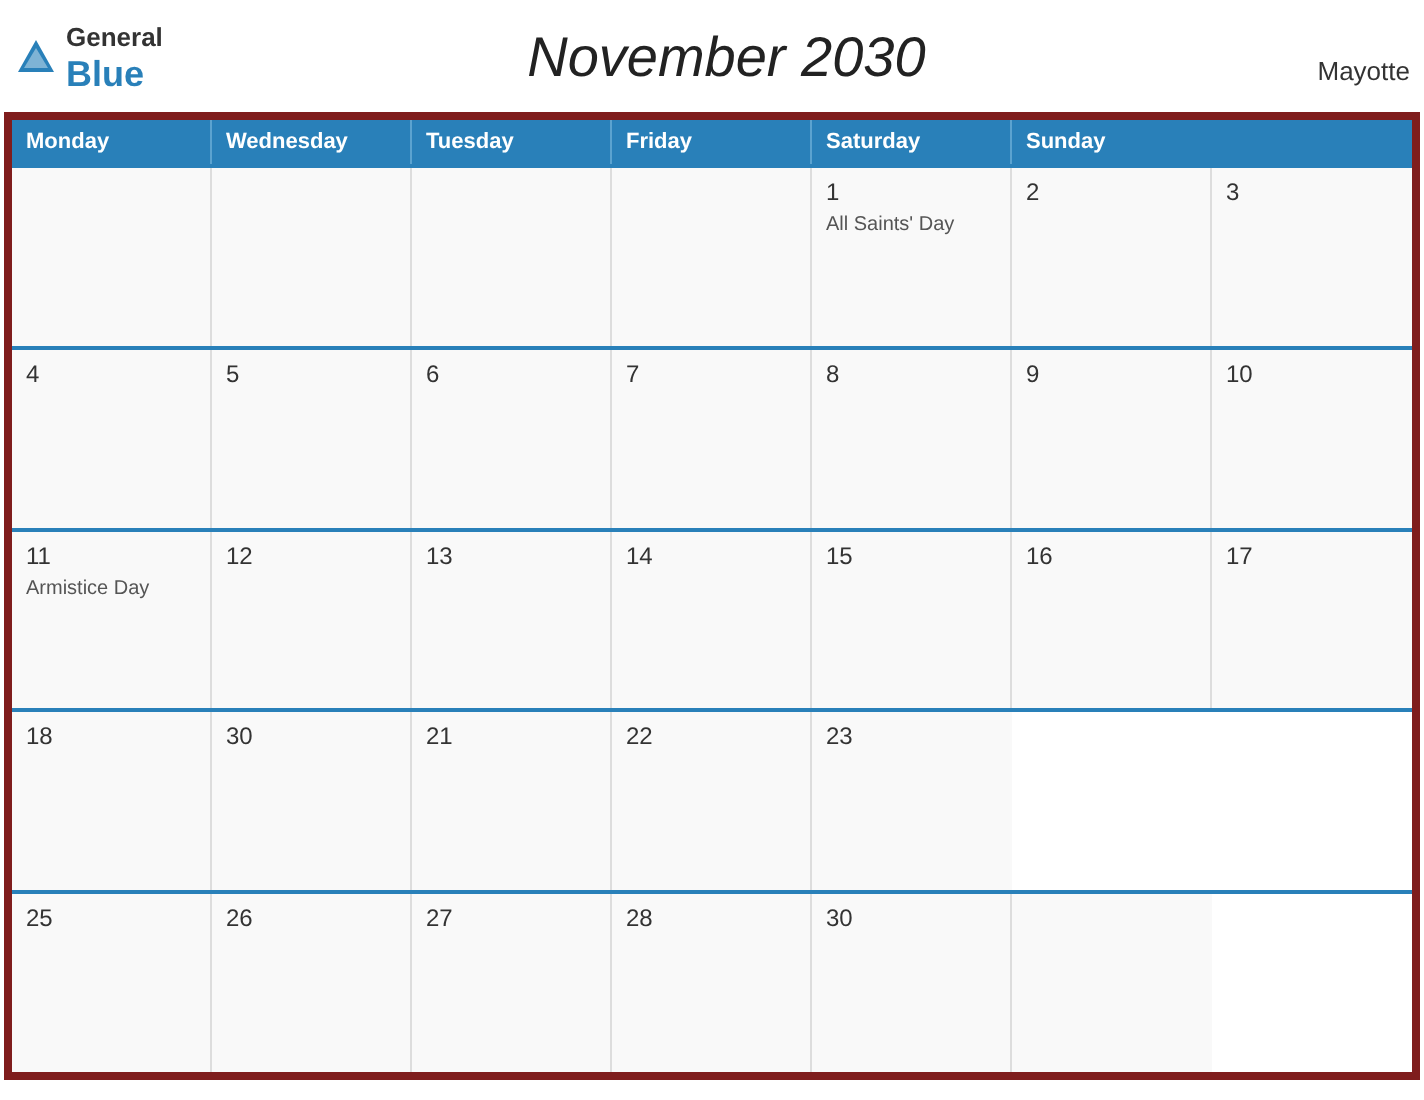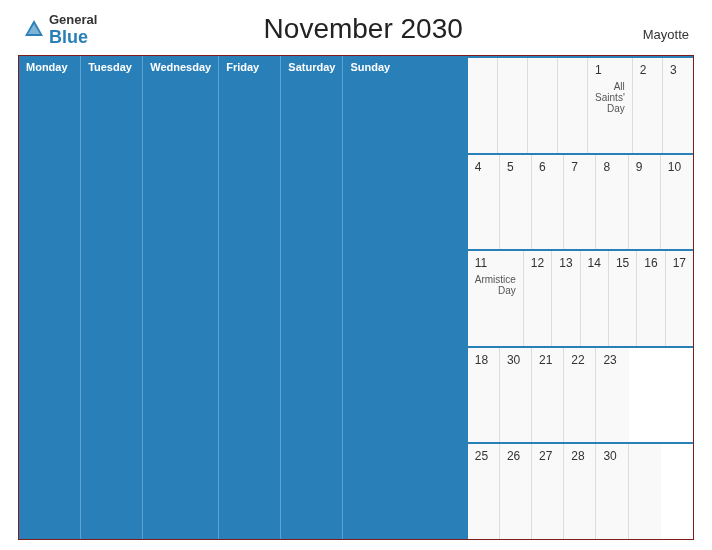--- a/index.html
+++ b/index.html
@@ -6,21 +6,21 @@
     body {
       width: 712px;
       height: 550px;
       font-family: Arial, sans-serif;
       background: #fff;
       overflow: hidden;
     }
     .page {
       width: 712px;
       height: 550px;
-      padding: 10px 18px;
+      padding: 10px 2px;
       display: flex;
       flex-direction: column;
     }
     
     .header {
       display: flex;
       align-items: center;
       justify-content: space-between;
       margin-bottom: 8px;
       padding: 0 5px;
@@ -45,34 +45,35 @@
     .logo-icon {
       width: 22px;
       height: 22px;
     }
     .calendar-title {
       font-size: 28px;
       font-weight: normal;
       color: #222;
       flex: 1;
       text-align: center;
+      font-style: italic;
     }
     .region-label {
       font-size: 13px;
       color: #333;
       min-width: 60px;
       text-align: right;
       margin-top: 12px;
     }
     
     .calendar {
       flex: 1;
       display: flex;
-      flex-direction: row;
-      border: 1px solid #7f1d1d;
+      flex-direction: column;
+      border: 4px solid #7f1d1d;
     }
     .cal-header-row {
       display: grid;
       grid-template-columns: repeat(7, 1fr);
       background: #2980b9;
     }
     .cal-header-cell {
       color: #fff;
       font-size: 11px;
       font-weight: bold;
@@ -113,21 +114,20 @@
     }
     .day-number {
       font-size: 12px;
       color: #333;
       margin-bottom: 2px;
     }
     .day-event {
       font-size: 10px;
       color: #555;
       margin-top: 2px;
-      text-align: right;
     }
   </style>
 </head>
 <body>
 
 <div class="page">
 
   <div class="header">
     <div class="logo">
       <svg class="logo-icon" viewBox="0 0 22 22">
@@ -139,22 +139,22 @@
         <span class="logo-text-blue">Blue</span>
       </div>
     </div>
     <div class="calendar-title">November 2030</div>
     <div class="region-label">Mayotte</div>
   </div>
 
   <div class="calendar">
     <div class="cal-header-row">
       <div class="cal-header-cell">Monday</div>
+      <div class="cal-header-cell">Wednesday</div>
       <div class="cal-header-cell">Tuesday</div>
-      <div class="cal-header-cell">Wednesday</div>
       <div class="cal-header-cell">Friday</div>
       <div class="cal-header-cell">Saturday</div>
       <div class="cal-header-cell">Sunday</div>
     </div>
     <div class="cal-body" id="cal-body">
     <div class="cal-week">
           <div class="cal-cell empty"></div>
           <div class="cal-cell empty"></div>
           <div class="cal-cell empty"></div>
           <div class="cal-cell empty"></div>

